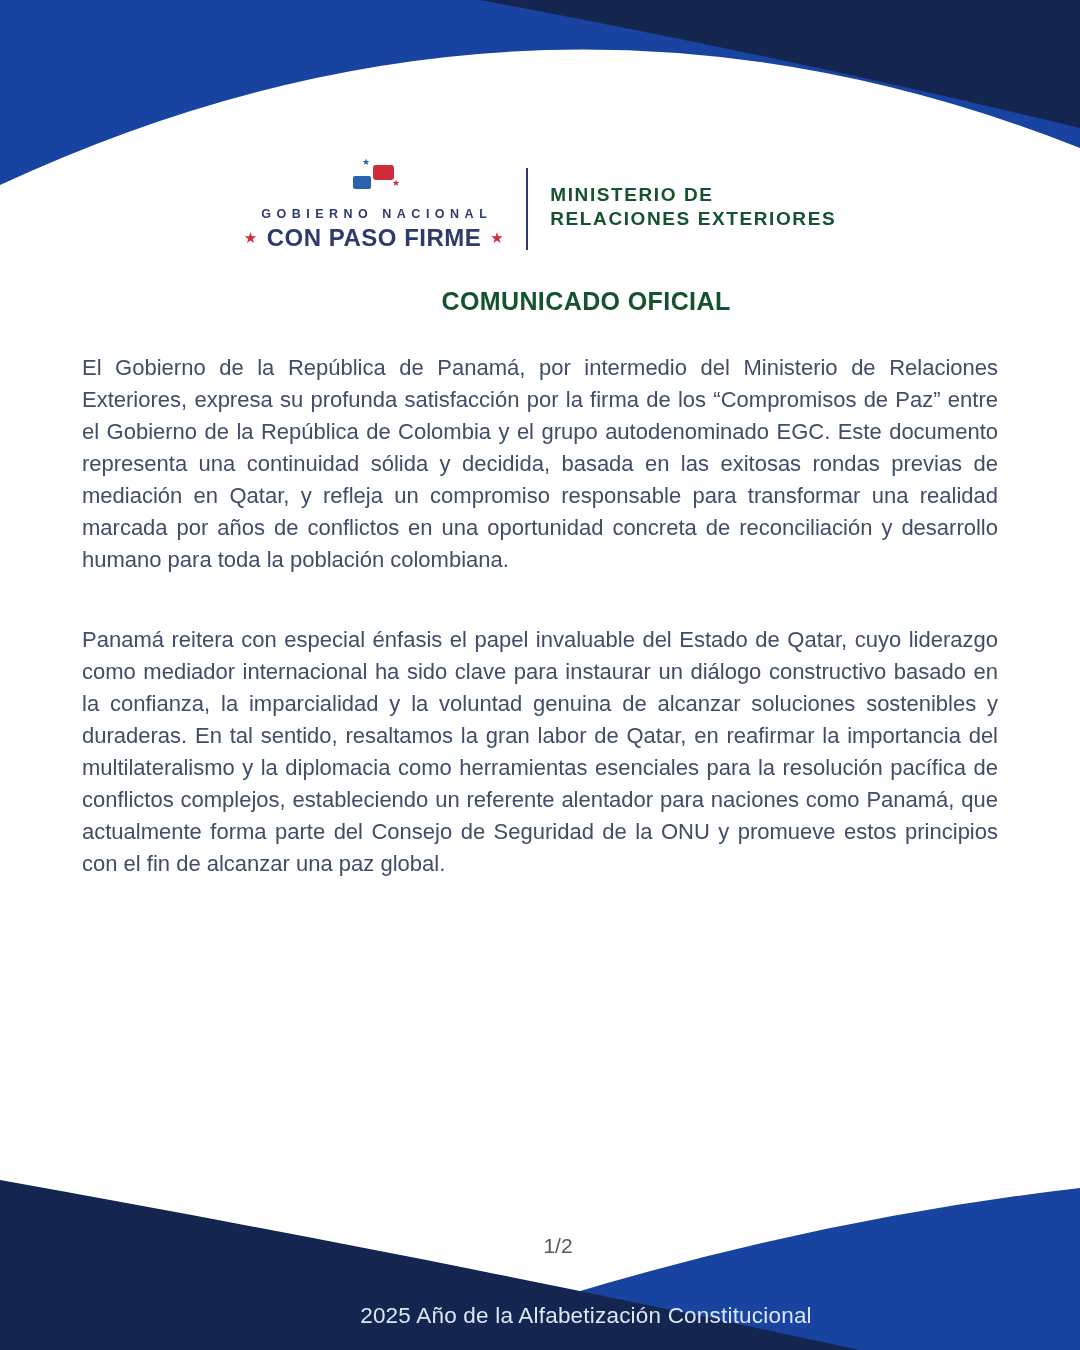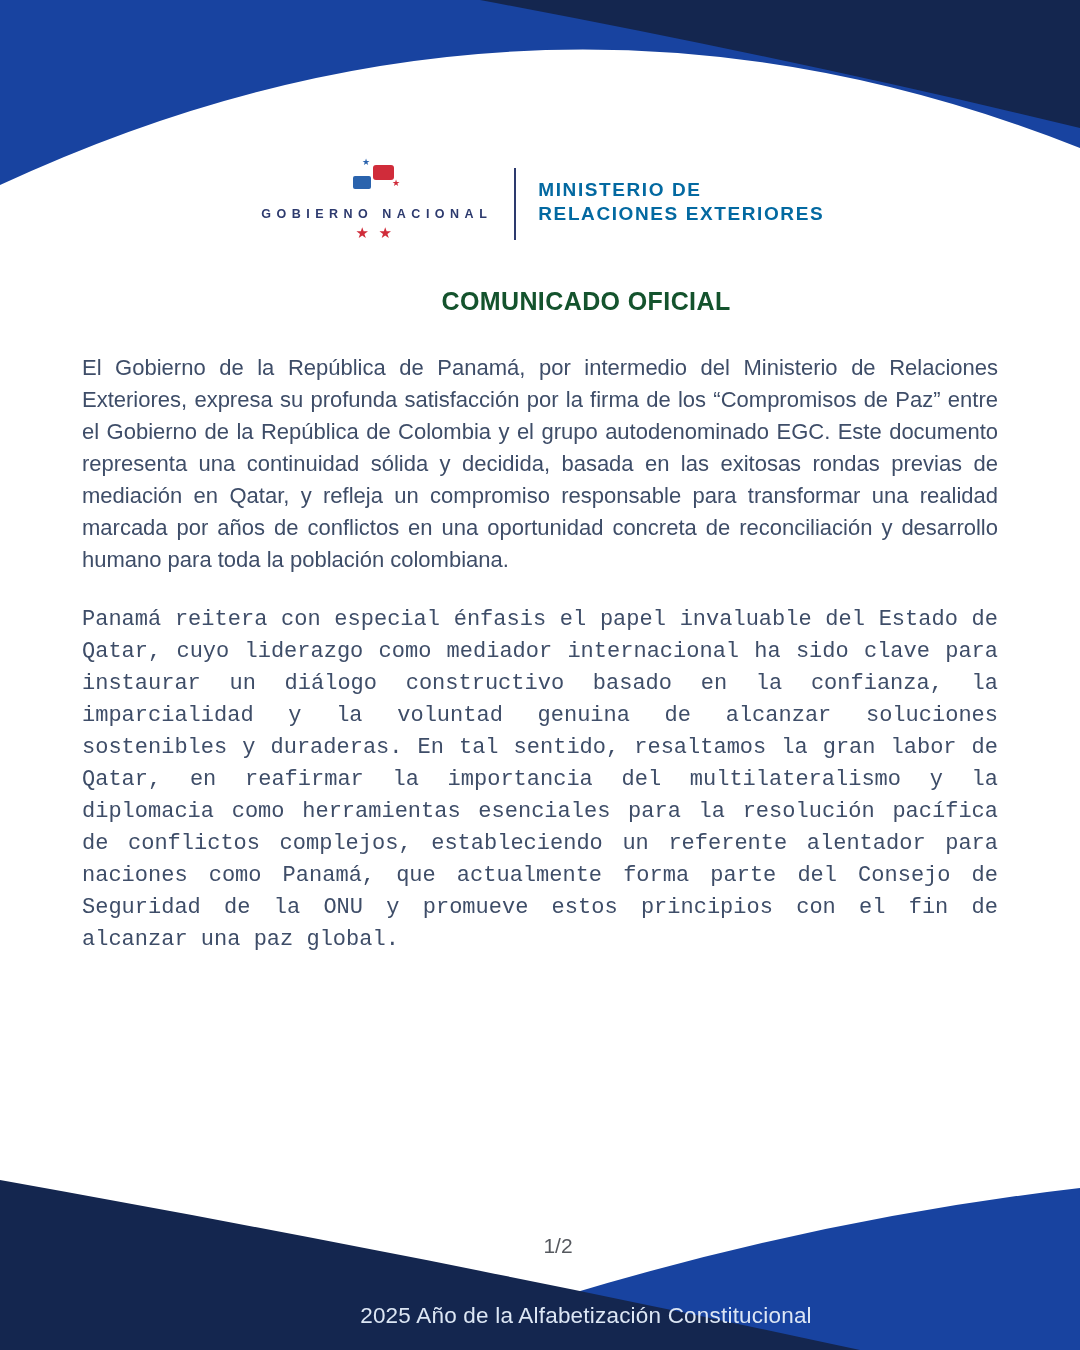--- a/index.html
+++ b/index.html
@@ -55,37 +55,37 @@
     color: #2D3A6E; white-space: nowrap;
   }
   .gov-line2 .star { font-size: 15px; color: #D02C3A; }
   .logo-divider { width: 2px; background: #2D3A6E; margin: 6px 0 2px 0; }
   .logo-right {
     display: flex; flex-direction: column; justify-content: center;
     padding-left: 22px; gap: 4px;
   }
   .ministry-line {
     font-size: 19px; font-weight: bold; letter-spacing: 1.6px;
-    color: #0369a1; line-height: 20px; white-space: nowrap;
+    color: #14532d; line-height: 20px; white-space: nowrap;
   }
 
   
   .doc-title {
     position: absolute; top: 287px; left: 0; width: 100%;
     text-align: center; font-size: 25px; font-weight: bold;
     letter-spacing: 0.4px; color: #14532d; z-index: 2; padding-left: 46px;
   }
   .doc-body {
     position: absolute; top: 352px; left: 82px; right: 82px; z-index: 2;
   }
   .doc-body p {
     margin: 0; font-size: 22px; line-height: 32px;
     text-align: justify; color: #3E4D68;
   }
-  .doc-body p + p { margin-top: 28px; font-family: Liberation Mono, monospace; }
+  .doc-body p + p { margin-top: 48px; }
 
   .page-indicator {
     position: absolute; top: 1234px; left: 18px; width: 1080px;
     text-align: center; font-size: 21px; color: #55585E; z-index: 2;
   }
 
   .footer-text {
     position: absolute; top: 1303px; left: 46px; width: 1080px;
     text-align: center; font-size: 22.5px; color: #DCE6F4;
     z-index: 3; letter-spacing: 0.2px;
@@ -103,20 +103,21 @@
   <div class="logo-left">
     <div class="flag-mark">
       <span class="flag-star-blue">★</span>
       <span class="flag-rect-red"></span>
       <span class="flag-rect-blue"></span>
       <span class="flag-star-red">★</span>
     </div>
     <div class="gov-line1">GOBIERNO NACIONAL</div>
     <div class="gov-line2">
       <span class="star">★</span>
+      <span>CON PASO FIRME</span>
       <span class="star">★</span>
     </div>
   </div>
   <div class="logo-divider"></div>
   <div class="logo-right">
     <div class="ministry-line">MINISTERIO DE</div>
     <div class="ministry-line">RELACIONES EXTERIORES</div>
   </div>
 </div>
 

